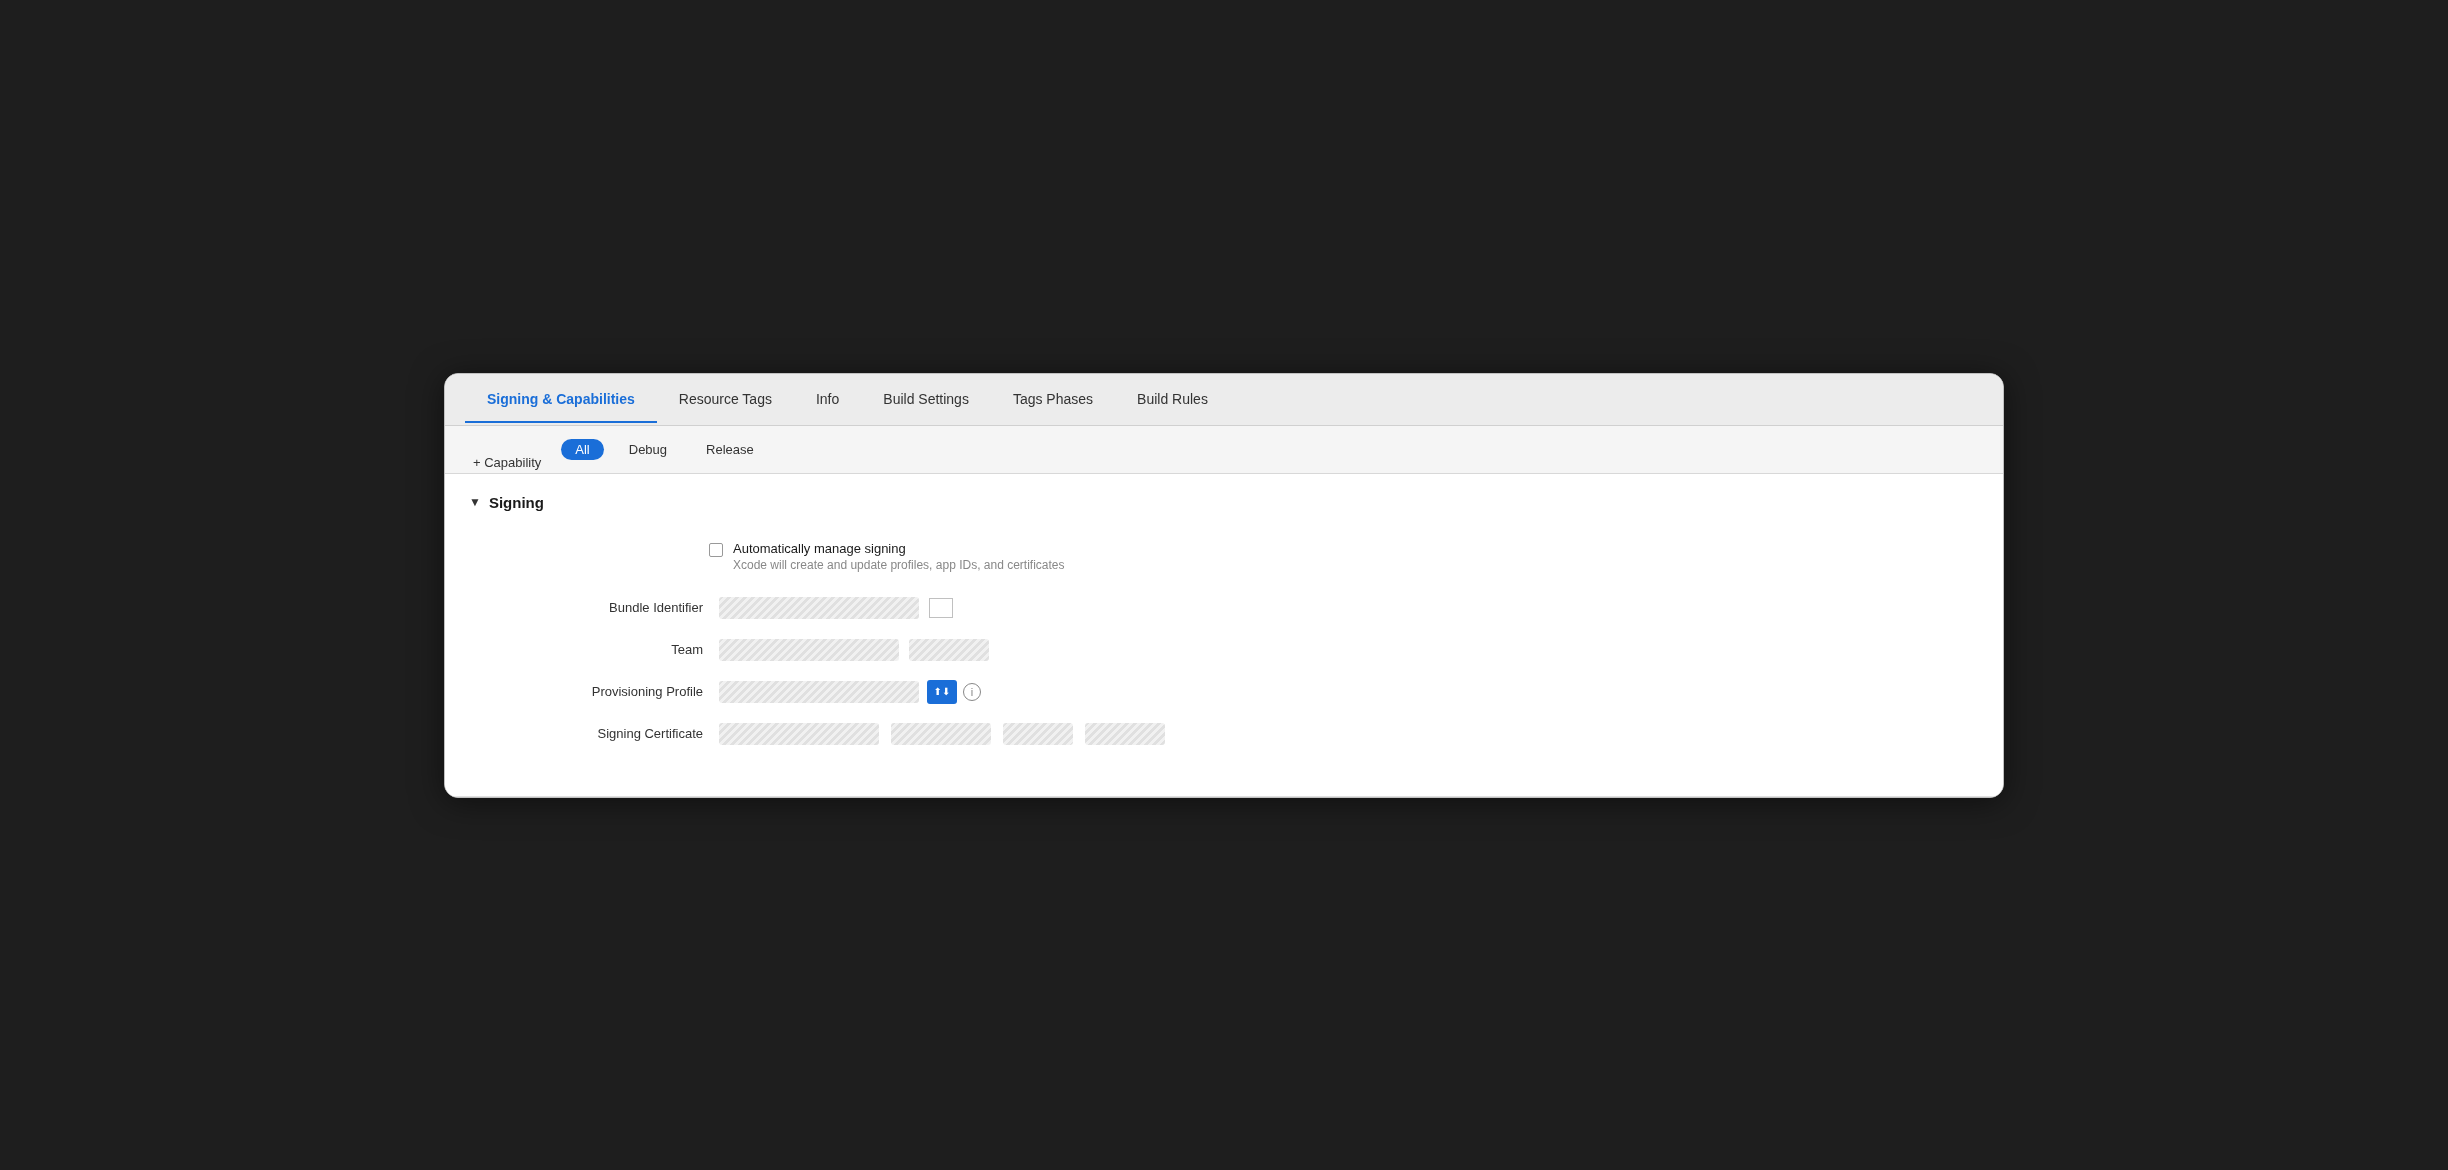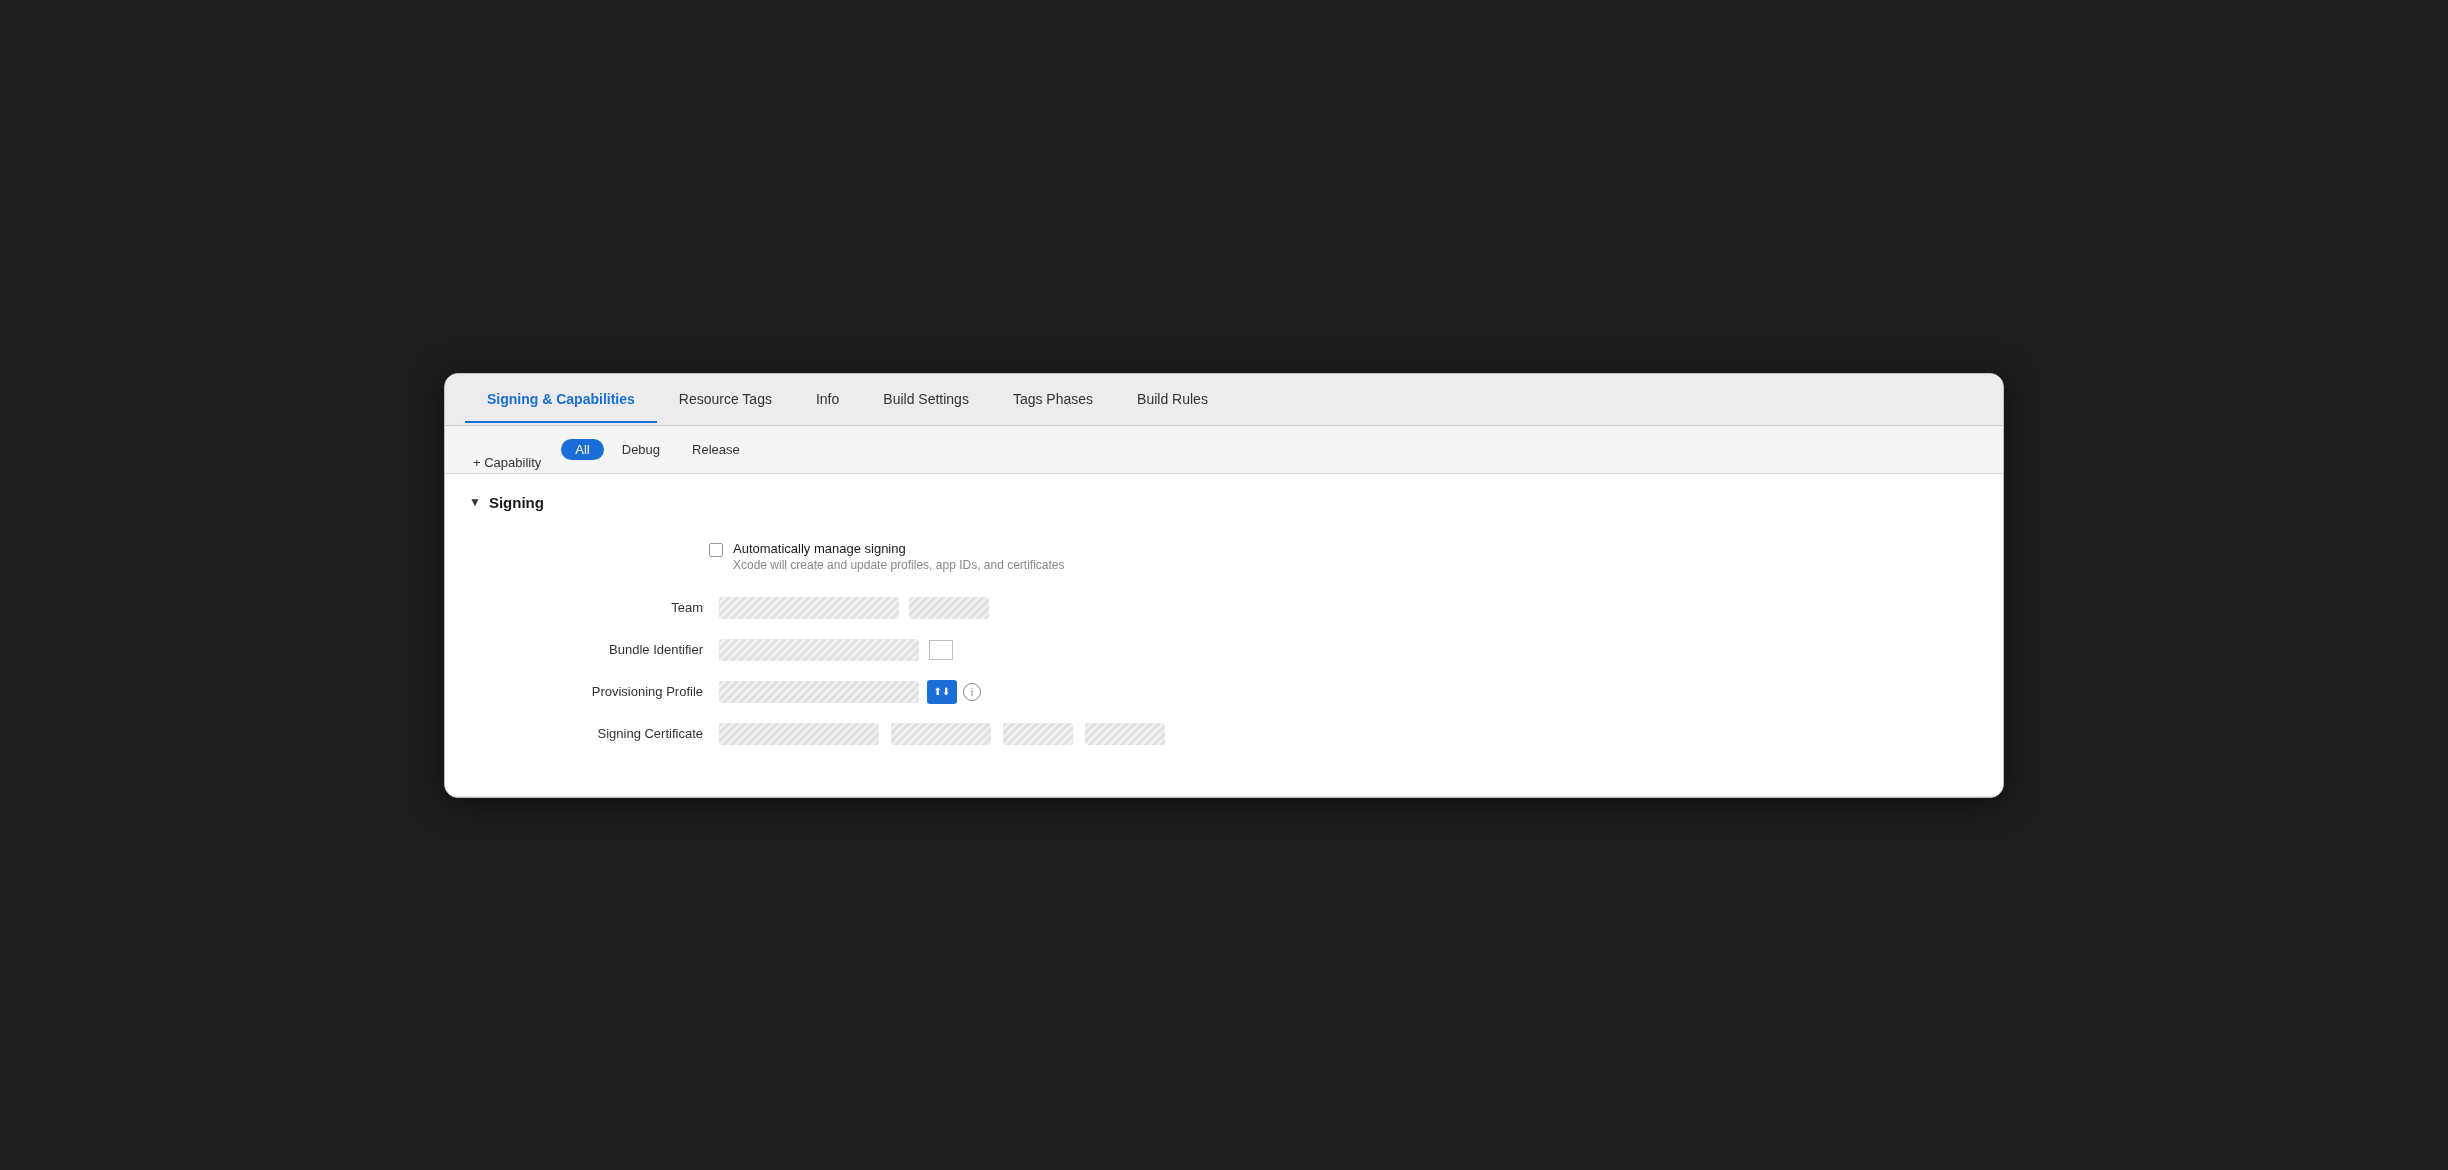--- a/index.html
+++ b/index.html
@@ -68,21 +68,21 @@
       color: #333;
       cursor: pointer;
       background: none;
       border: none;
       padding: 4px 8px;
       margin-top: 27px;
     }
 
     .filter-pills {
       display: flex;
-      gap: 4px;
+      gap: 11px;
     }
 
     .pill {
       padding: 3px 14px;
       border-radius: 20px;
       font-size: 13px;
       cursor: pointer;
       border: none;
     }
 
@@ -364,29 +364,29 @@
 
         <div class="auto-sign-row">
           <div class="checkbox"></div>
           <div class="auto-sign-text">
             <span class="auto-sign-label">Automatically manage signing</span>
             <span class="auto-sign-desc">Xcode will create and update profiles, app IDs, and certificates</span>
           </div>
         </div>
 
         <div class="form-row">
+          <span class="form-label">Bundle Identifier</span>
+          <div class="blurred-block blurred-bundle"></div>
+          <div class="bundle-box"></div>
+        </div>
+
+        <div class="form-row">
           <span class="form-label">Team</span>
           <div class="blurred-block blurred-team"></div>
           <div class="blurred-block blurred-team2"></div>
-        </div>
-
-        <div class="form-row">
-          <span class="form-label">Bundle Identifier</span>
-          <div class="blurred-block blurred-bundle"></div>
-          <div class="bundle-box"></div>
         </div>
 
         <div class="form-row">
           <span class="form-label">Provisioning Profile</span>
           <div class="blurred-block blurred-prov"></div>
           <div class="prov-stepper">
             <span class="prov-stepper-arrows">⬆⬇</span>
           </div>
           <div class="info-icon">
             <span>i</span>

